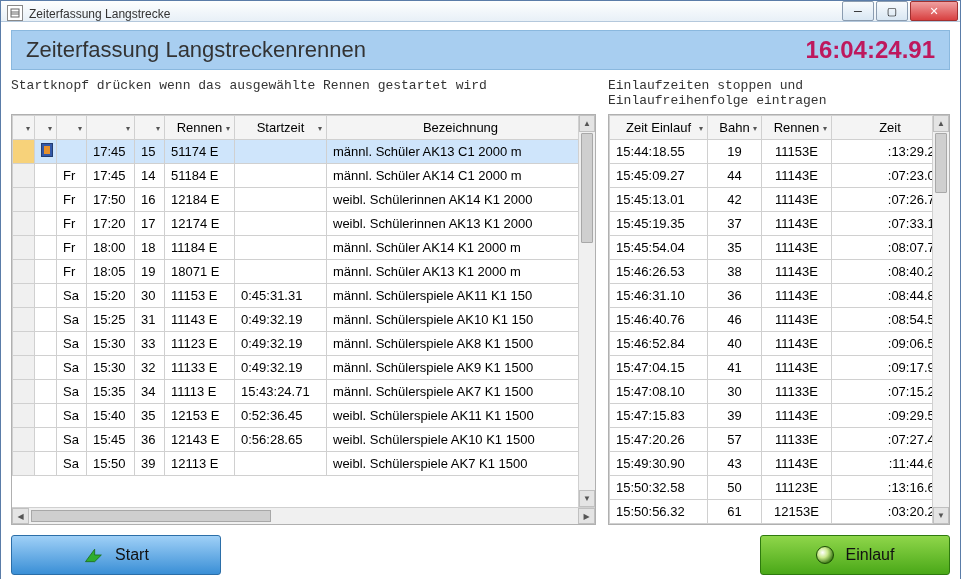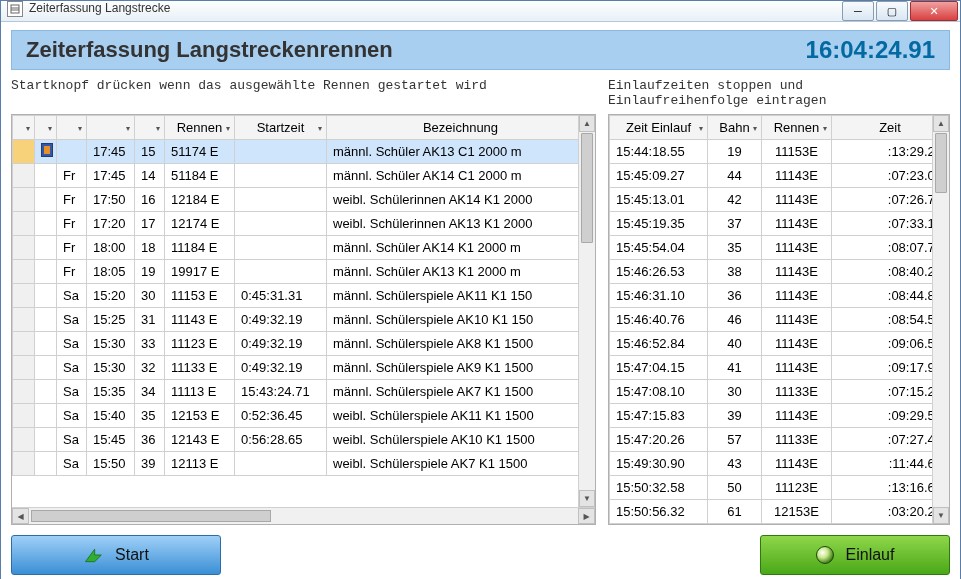--- a/index.html
+++ b/index.html
@@ -1,32 +1,32 @@
 <!DOCTYPE html>
 <html><head>
 <meta charset="utf-8">
 <style>
   * { box-sizing: border-box; margin: 0; padding: 0; }
   body { font-family: "Segoe UI", Tahoma, sans-serif; font-size: 13px; background: #d0e4f5; width: 961px; height: 579px; overflow: hidden; }
   
   .window { background: #fff; border: 1px solid #5a7ca8; width: 961px; height: 579px; display: flex; flex-direction: column; }
   
-  .titlebar { height: 30px; background: linear-gradient(#fdfefe, #e8f0f7); display: flex; align-items: flex-start; padding: 0 2px 0 6px; border-bottom: 1px solid #b4c8dc; }
+  .titlebar { height: 30px; background: linear-gradient(#fdfefe, #e8f0f7); display: flex; align-items: flex-end; padding: 0 2px 0 6px; border-bottom: 1px solid #b4c8dc; }
   .titlebar-icon { width: 16px; height: 16px; background: #fff; border: 1px solid #888; margin-right: 6px; display: inline-flex; align-items: center; justify-content: center; }
   .titlebar-icon svg { width: 10px; height: 10px; }
   .titlebar-text { flex: 1; color: #333; font-size: 12px; }
   .win-controls { display: flex; gap: 0; }
   .win-btn { width: 32px; height: 20px; border: 1px solid #8a9cb0; background: linear-gradient(#f8fbfd,#d9e7f3); border-radius: 2px; margin-left: 2px; display: flex; align-items: center; justify-content: center; font-size: 11px; cursor: pointer; }
   .win-btn.close { width: 48px; background: linear-gradient(#f0a0a0,#d84040); border-color: #a03030; color: #fff; }
   
   .client { flex: 1; padding: 8px 10px 6px 10px; display: flex; flex-direction: column; gap: 6px; background: #fff; }
   
   .banner { background: #a8cef0; border: 1px solid #8ab8de; height: 40px; display: flex; align-items: center; padding: 0 14px; }
-  .banner-title { font-size: 22px; color: #333; flex: 1; font-weight: 700; }
-  .banner-clock { font-size: 24px; font-weight: 700; color: #0369a1; }
+  .banner-title { font-size: 22px; color: #333; flex: 1; font-weight: 400; }
+  .banner-clock { font-size: 24px; font-weight: 700; color: #be185d; }
   
   .hints { display: flex; gap: 20px; margin-top: 2px; font-family: Liberation Mono, monospace; }
   .hint-left { flex: 1; color: #333; }
   .hint-right { width: 342px; color: #333; text-align: left; }
   
   .tables { display: flex; gap: 12px; flex: 1; min-height: 0; }
   
   .grid-wrap { border: 1px solid #b0b0b0; background: #fff; display: flex; flex-direction: column; min-height: 0; }
   .grid-wrap.left { flex: 1; }
   .grid-wrap.right { width: 342px; }
@@ -198,21 +198,21 @@
                   <td>11184 E</td>
                   <td></td>
                   <td>männl. Schüler AK14  K1  2000 m</td>
                 </tr>
                 <tr>
                   <td class="sel"></td>
                   <td class="center"></td>
                   <td>Fr</td>
                   <td>18:05</td>
                   <td>19</td>
-                  <td>19917 E</td>
+                  <td>18071 E</td>
                   <td></td>
                   <td>männl. Schüler AK13  K1  2000 m</td>
                 </tr>
                 <tr>
                   <td class="sel"></td>
                   <td class="center"></td>
                   <td>Sa</td>
                   <td>15:20</td>
                   <td>30</td>
                   <td>11153 E</td>

